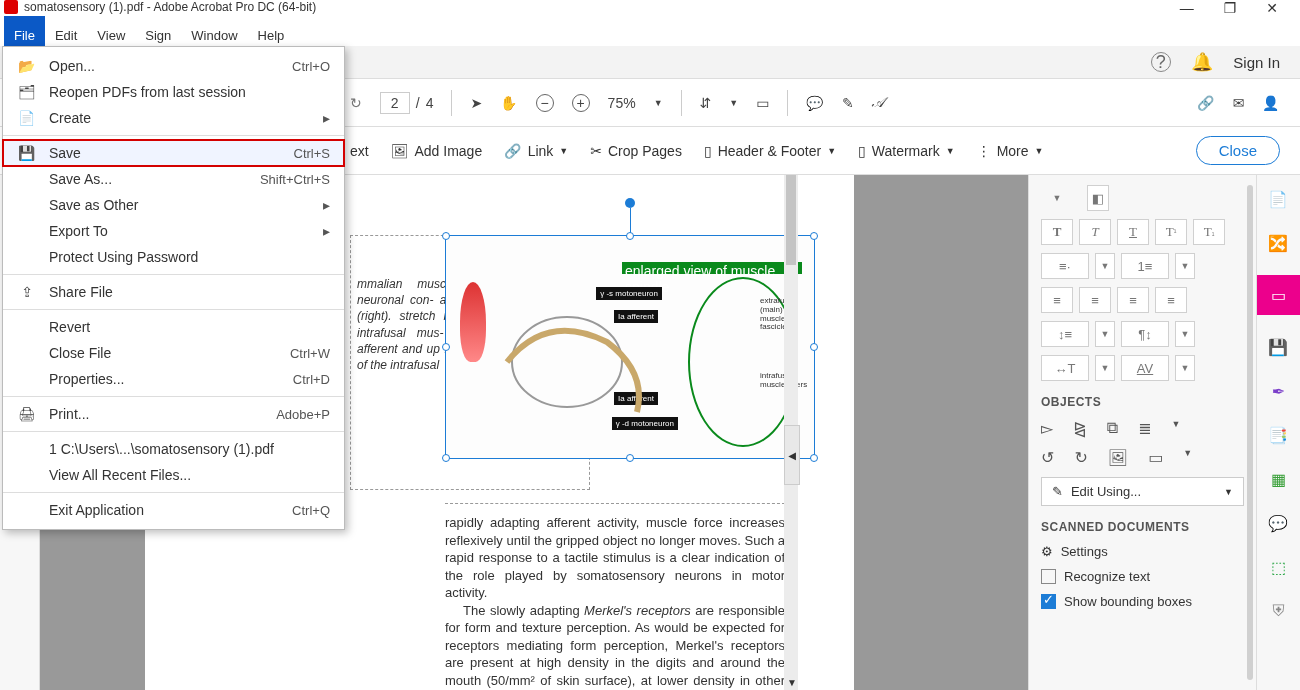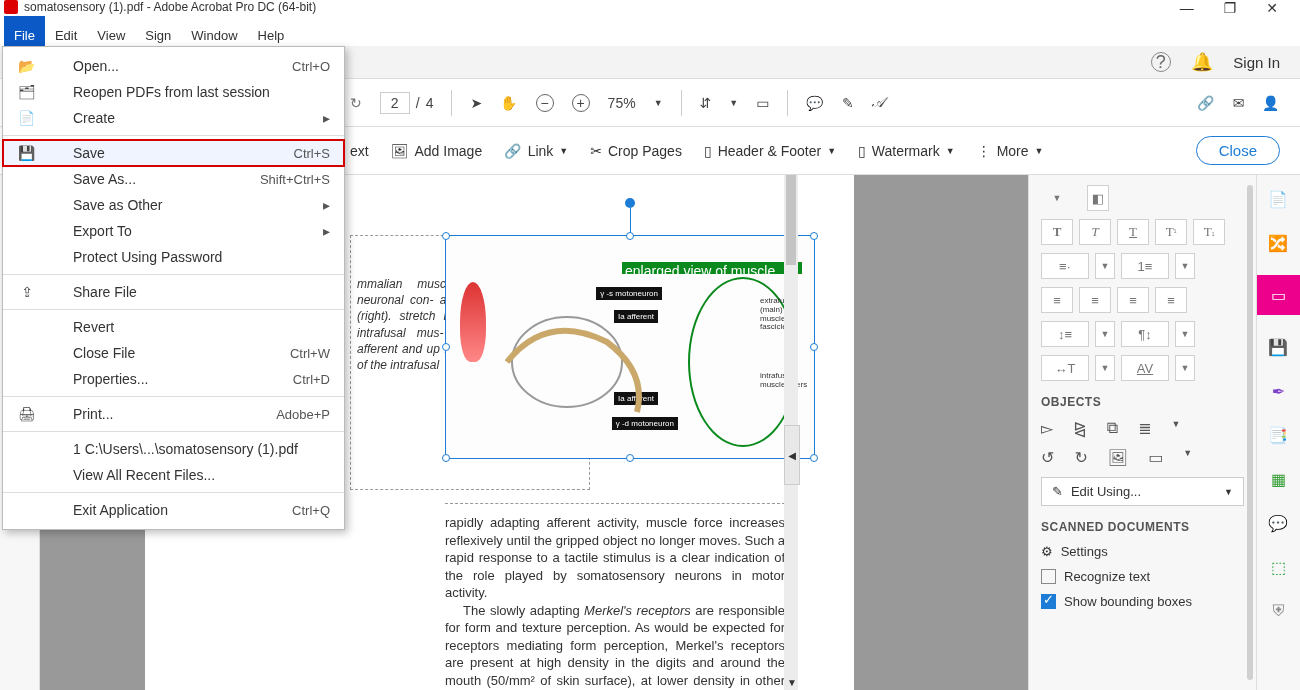--- a/index.html
+++ b/index.html
@@ -43,21 +43,21 @@
 .chkrow { display:flex; align-items:center; gap:8px; margin-top:10px;}
 .chk { width:15px; height:15px; border:1.5px solid #888; display:inline-block;}
 .chk.on { background:#1c7cd6; border-color:#1c7cd6; position:relative;}
 .chk.on::after{content:"✓"; color:#fff; position:absolute; top:-3px; left:1px; font-size:13px;}
 .righttools { width: 44px; background: #f7f7f7; border-left: 1px solid #ddd; display:flex; flex-direction:column; align-items:center; gap:20px; padding-top:12px;}
 .righttools .t { width:24px; height:24px; display:flex; align-items:center; justify-content:center; font-size:16px;}
 .righttools .t.sel { background:#ec008c; color:#fff; width:44px; height:40px;}
 
 .filemenu { position: absolute; left: 2px; top: 46px; width: 343px; background: #fff; border: 1px solid #bbb; box-shadow: 3px 3px 8px rgba(0,0,0,0.25); z-index: 100; padding: 6px 0; font-size: 14px;}
 .filemenu .mi { display:flex; align-items:center; padding: 5px 14px 5px 14px; gap: 12px; position:relative;}
-.filemenu .mi .lbl { flex:1;margin-left:24px;}
+.filemenu .mi .lbl { flex:1;}
 .filemenu .mi .sc { color:#555; font-size:13px;}
 .filemenu .mi .arr { color:#555;}
 .filemenu .mi .ic { width:20px; display:inline-flex; justify-content:center; color:#444;}
 .filemenu .sep { height:1px; background:#ddd; margin: 4px 0;}
 .filemenu .mi.hl { outline: 2px solid #d40000; outline-offset: -1px; background:#f0f4ff;}
 .scrollbar-v { position:absolute; right:230px; top:0; bottom:0; width:14px; background:#ececec;}
 .scrollbar-v .thumb{ position:absolute; left:2px; right:2px; top:0; height:90px; background:#c4c4c4;}
 .scrollbar-v .darr{ position:absolute; bottom:2px; left:3px; font-size:10px;}
 
 .diagram { position:absolute; inset:6px; }

